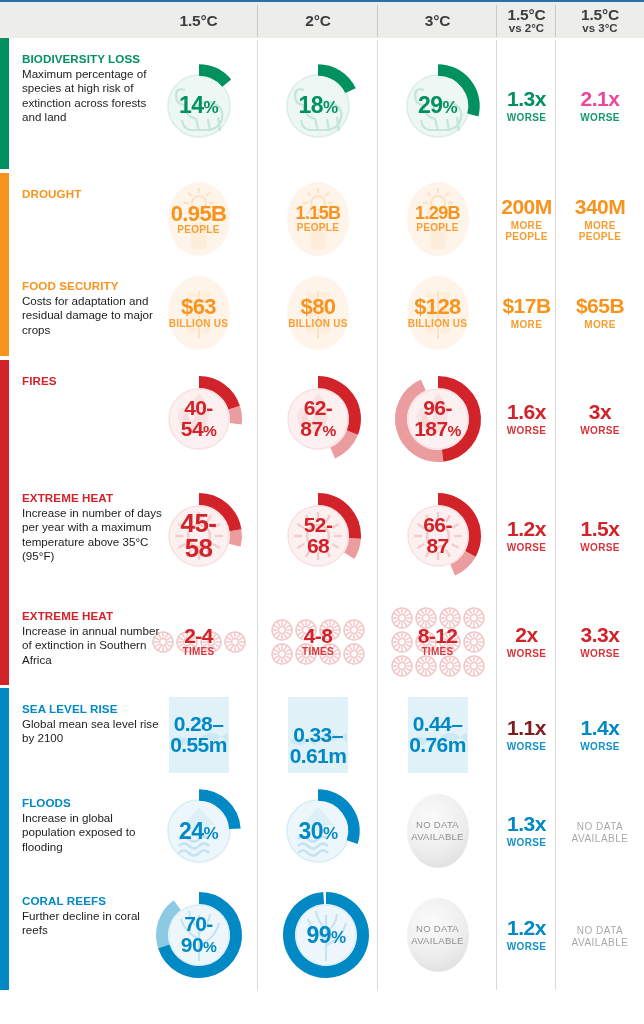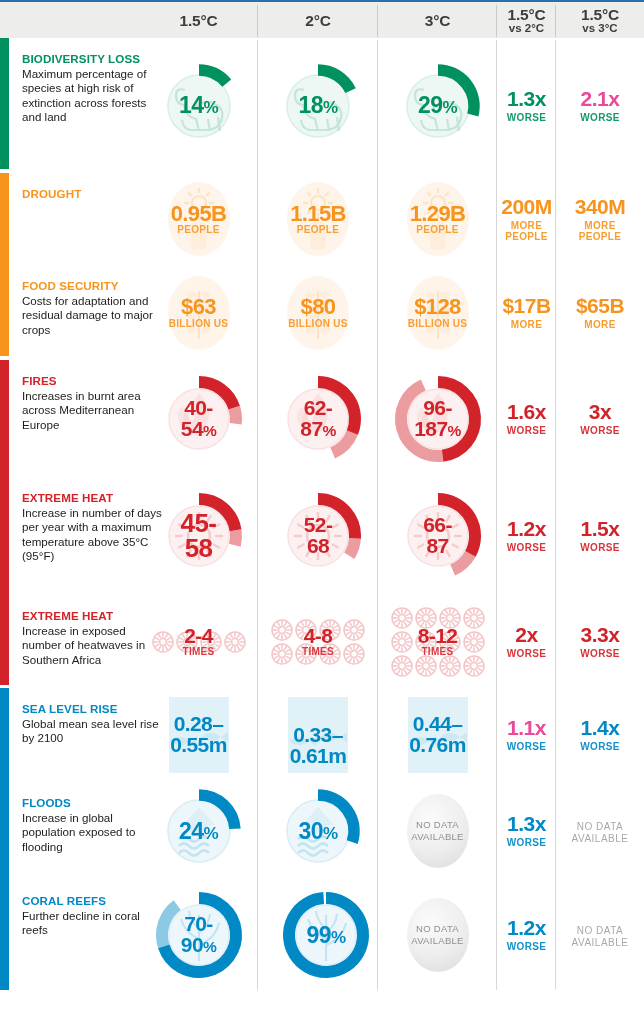--- a/index.html
+++ b/index.html
@@ -198,21 +198,21 @@
                 <line x1="62" y1="36" x2="67" y2="36"></line>
                 <line x1="59.071067811865476" y1="43.071067811865476" x2="62.60660171779821" y2="46.60660171779821"></line>
                 <line x1="52" y1="46" x2="52" y2="51"></line>
                 <line x1="44.928932188134524" y1="43.071067811865476" x2="41.39339828220179" y2="46.60660171779821"></line>
                 <line x1="42" y1="36" x2="37" y2="36"></line>
                 <line x1="44.928932188134524" y1="28.928932188134524" x2="41.39339828220179" y2="25.39339828220179"></line>
                 <path d="M43 58 q9 -6 18 0 l-2 24 l-14 0 z" fill-opacity="0.4" stroke="none"></path>
               </g>
             </svg>
             <div class="val">
-              <span class="n" style="color: rgb(247, 148, 30); white-space: pre-line; font-size: 22px;">1.15B</span>
+              <span class="n" style="color: rgb(247, 148, 30); white-space: pre-line; font-size: 18px;">1.15B</span>
               <span class="u" style="color: rgb(248, 159, 53); font-size: 10px;">PEOPLE</span>
             </div>
           </div>
         </div>
         <div class="cell" style="left: 378px; width: 119px; height: 92px;">
           <div class="viz" style="width: 104px; height: 104px;">
             <svg width="104" height="104" viewBox="0 0 104 104">
               <ellipse cx="52" cy="52" rx="31" ry="37" fill="rgb(254,244,233)"></ellipse>
               <g opacity="0.17" fill="#f7941e" stroke="#f7941e" stroke-width="2.2" fill-opacity="0.35">
                 <circle cx="52" cy="36" r="7" fill="none"></circle>
@@ -221,21 +221,21 @@
                 <line x1="62" y1="36" x2="67" y2="36"></line>
                 <line x1="59.071067811865476" y1="43.071067811865476" x2="62.60660171779821" y2="46.60660171779821"></line>
                 <line x1="52" y1="46" x2="52" y2="51"></line>
                 <line x1="44.928932188134524" y1="43.071067811865476" x2="41.39339828220179" y2="46.60660171779821"></line>
                 <line x1="42" y1="36" x2="37" y2="36"></line>
                 <line x1="44.928932188134524" y1="28.928932188134524" x2="41.39339828220179" y2="25.39339828220179"></line>
                 <path d="M43 58 q9 -6 18 0 l-2 24 l-14 0 z" fill-opacity="0.4" stroke="none"></path>
               </g>
             </svg>
             <div class="val">
-              <span class="n" style="color: rgb(247, 148, 30); white-space: pre-line; font-size: 22px;">1.29B</span>
+              <span class="n" style="color: rgb(247, 148, 30); white-space: pre-line; font-size: 18px;">1.29B</span>
               <span class="u" style="color: rgb(248, 159, 53); font-size: 10px;">PEOPLE</span>
             </div>
           </div>
         </div>
         <div class="cell" style="left: 497px; width: 59px; height: 92px;">
           <div class="cmp">
             <span class="n" style="color: rgb(247, 148, 30);">200M</span>
             <span class="u" style="color: rgb(248, 157, 48); white-space: pre-line;">MORE
 PEOPLE</span>
           </div>
@@ -340,21 +340,20 @@
         <div class="cell" style="left: 556px; width: 88px; height: 95px;">
           <div class="cmp">
             <span class="n" style="color: rgb(247, 148, 30);">$65B</span>
             <span class="u" style="color: rgb(248, 157, 48); white-space: pre-line;">MORE</span>
           </div>
         </div>
       </div>
       <div class="row" style="top: 360px; height: 117px;">
         <div class="label" style="top: 14px;">
           <div class="ttl" style="color: rgb(210, 35, 42);">FIRES</div>
-          <div class="dsc">Increases in burnt area across Mediterranean Europe</div>
         </div>
         <div class="cell" style="left: 139px; width: 119px; height: 117px;">
           <div class="viz" style="width: 104px; height: 104px;">
             <svg width="104" height="104" viewBox="0 0 104 104">
               <circle cx="52" cy="52" r="30" fill="rgb(252,240,240)"></circle>
               <circle cx="52" cy="52" r="30" fill="none" stroke="rgb(249,224,225)" stroke-width="1.4"></circle>
               <g opacity="0.17" fill="#d2232a" stroke="#d2232a" stroke-width="2.2" fill-opacity="0.35">
                 <path d="M52 26 q14 16 8 30 q-3 8 -9 10 q-10 3 -14 -7 q-4 -11 6 -17 q-4 10 3 12 q5 -10 -2 -17 q5 -6 8 -11 z" stroke="none" fill-opacity="0.45"></path>
                 <path d="M36 40 q9 12 4 22 q-8 -2 -9 -11 q-1 -7 5 -11 z" stroke="none" fill-opacity="0.35"></path>
               </g>
@@ -517,21 +516,21 @@
         <div class="cell" style="left: 556px; width: 88px; height: 118px;">
           <div class="cmp">
             <span class="n" style="color: rgb(210, 35, 42);">1.5x</span>
             <span class="u" style="color: rgb(214, 53, 59); white-space: pre-line;">WORSE</span>
           </div>
         </div>
       </div>
       <div class="row" style="top: 595px; height: 93px;">
         <div class="label" style="top: 14px;">
           <div class="ttl" style="color: rgb(210, 35, 42);">EXTREME HEAT</div>
-          <div class="dsc">Increase in exposed number of heatwaves in Southern Africa</div>
+          <div class="dsc">Increase in annual number of extinction in Southern Africa</div>
         </div>
         <div class="cell" style="left: 139px; width: 119px; height: 93px;">
           <div class="viz" style="width: 104px; height: 104px;">
             <svg width="104" height="104" viewBox="0 0 104 104">
               <g opacity="0.26" stroke="#d2232a" stroke-width="1.5" fill="none">
                 <circle cx="16" cy="52" r="10"></circle>
                 <circle cx="16" cy="52" r="3.4"></circle>
                 <line x1="16" y1="47.6" x2="16" y2="42.6"></line>
                 <line x1="18.2" y1="48.18948822334847" x2="20.7" y2="43.85936120442628"></line>
                 <line x1="19.81051177665153" y1="49.8" x2="24.14063879557372" y2="47.3"></line>
@@ -998,21 +997,21 @@
               </g>
             </svg>
             <div class="val">
               <span class="n" style="color: rgb(0, 137, 196); white-space: pre-line; font-size: 21px;">0.44–
 0.76m</span>
             </div>
           </div>
         </div>
         <div class="cell" style="left: 497px; width: 59px; height: 94px;">
           <div class="cmp">
-            <span class="n" style="color: #ec4899;">1.1x</span>
+            <span class="n" style="color: #7f1d1d;">1.1x</span>
             <span class="u" style="color: rgb(20, 146, 201); white-space: pre-line;">WORSE</span>
           </div>
         </div>
         <div class="cell" style="left: 556px; width: 88px; height: 94px;">
           <div class="cmp">
             <span class="n" style="color: rgb(0, 137, 196);">1.4x</span>
             <span class="u" style="color: rgb(20, 146, 201); white-space: pre-line;">WORSE</span>
           </div>
         </div>
       </div>

